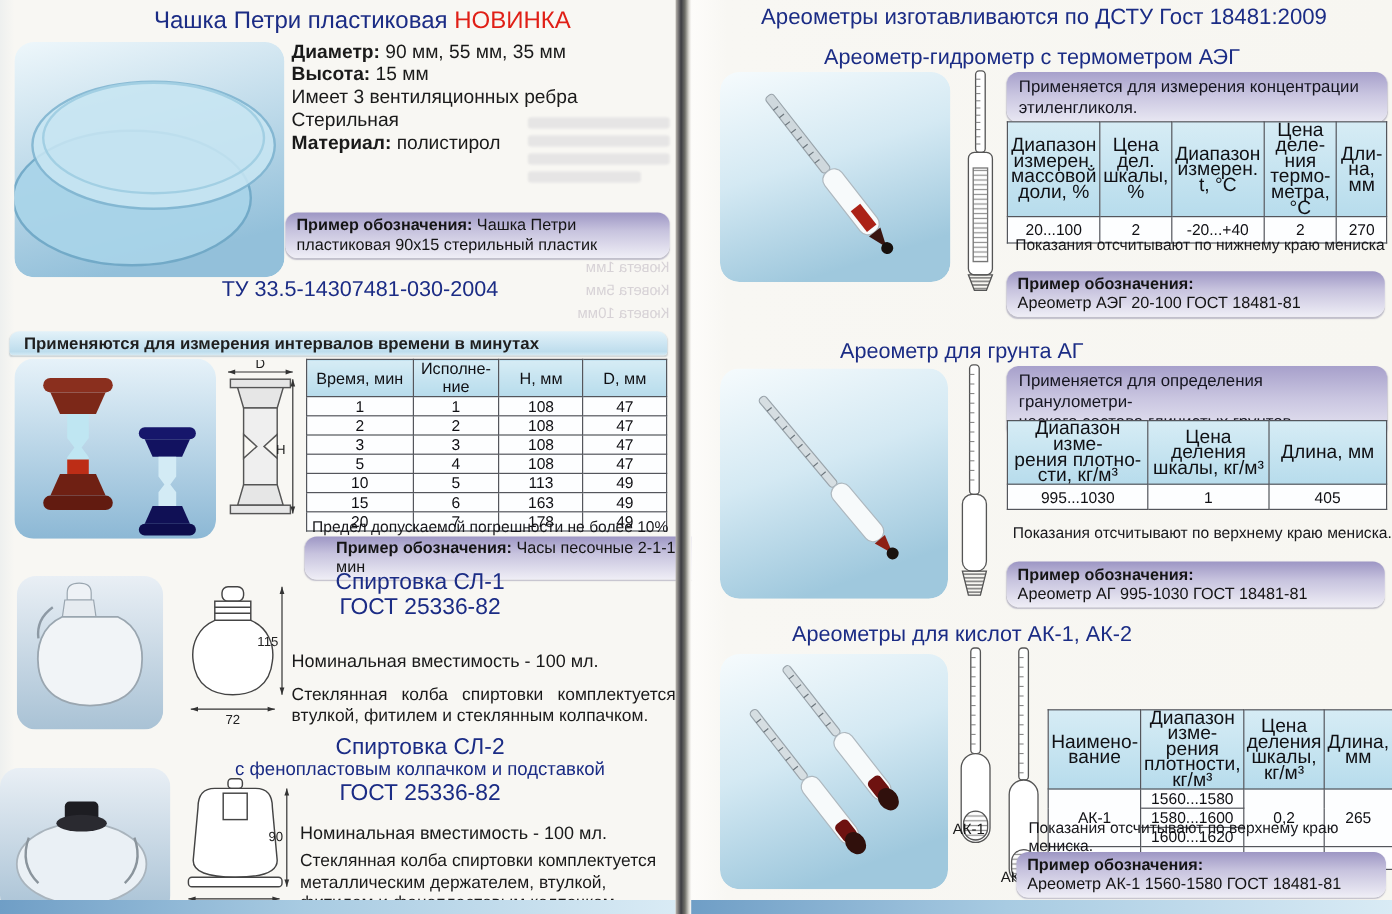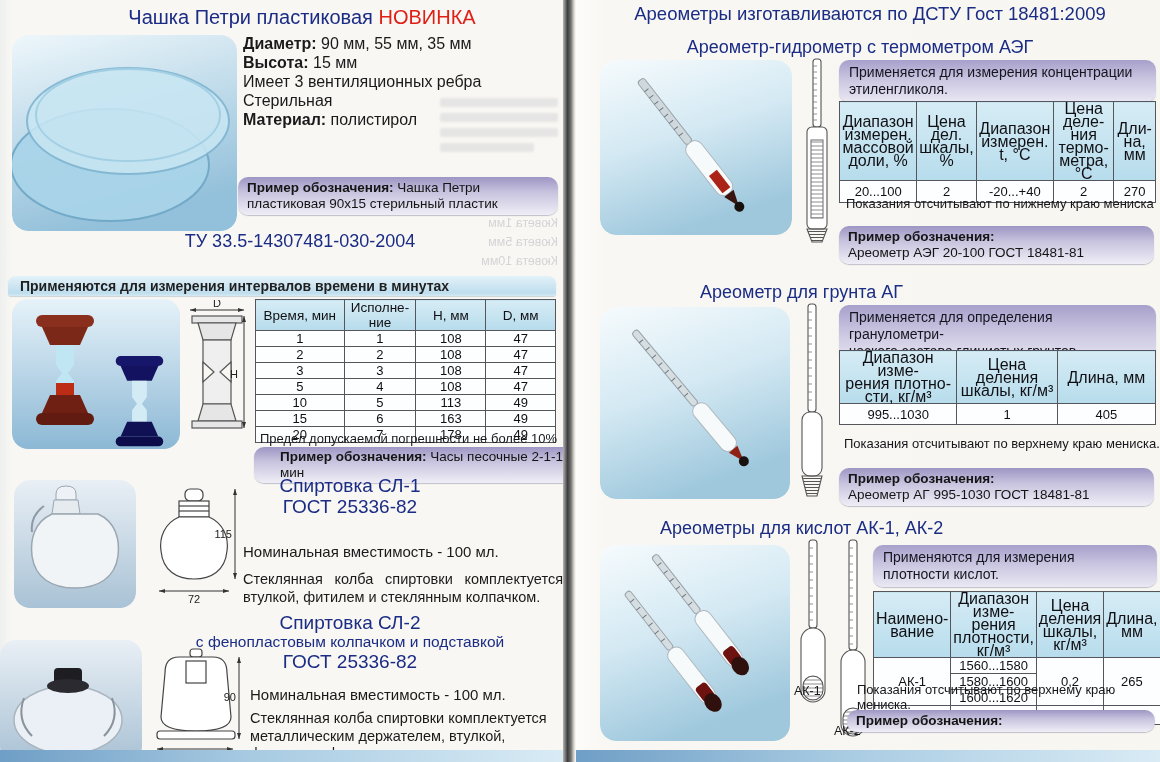--- a/index.html
+++ b/index.html
@@ -467,22 +467,20 @@
         <rect x="54" y="2" width="8" height="110" rx="3"></rect>
         <path d="M54,10h4M54,18h4M54,26h4M54,34h4M54,42h4M54,50h4M54,58h4M54,66h4M54,74h4M54,82h4M54,90h4M54,98h4M54,106h4" stroke="#777" stroke-width=".8"></path>
         <rect x="46" y="112" width="24" height="86" rx="12"></rect>
         <rect x="48" y="170" width="20" height="26" rx="10" fill="url(#ht1)"></rect>
       </g>
     </svg>
 
     <div class="abs" style="left:218px;top:684px;font-size:12.5px">АК-1</div>
     <div class="abs" style="left:258px;top:724px;font-size:12.5px">АК-2</div>
 
-    <div class="abs intro pre" style="left:297px;top:545px;width:264px">Применяются для измерения
-плотности кислот.</div>
 
     <table class="abs tbl rt-tbl" style="left:297px;top:591px;width:284px">
       <thead>
         <tr>
           <th class="pre" style="width:58px">Наимено-
 вание</th>
           <th class="pre" style="width:104px">Диапазон  изме-
 рения плотности,
 кг/м³</th>
           <th class="pre" style="width:74px">Цена деления
@@ -510,18 +508,19 @@
           <td>1</td>
           <td>290</td>
         </tr>
       </tbody>
     </table>
 
     <div class="abs note" style="left:281px;top:682px">Показания отсчитывают по верхнему краю мениска.</div>
 
     <div class="abs example" style="left:271px;top:710px;width:290px">
       <div><b>Пример обозначения:</b></div>
+      <div>Ареометр АК-1 1560-1580 ГОСТ 18481-81</div>
     </div>
 
     <div class="bottom-band" style="left:0;width:584px"></div>
   </div>
 
 </div>
 
 </body></html>

